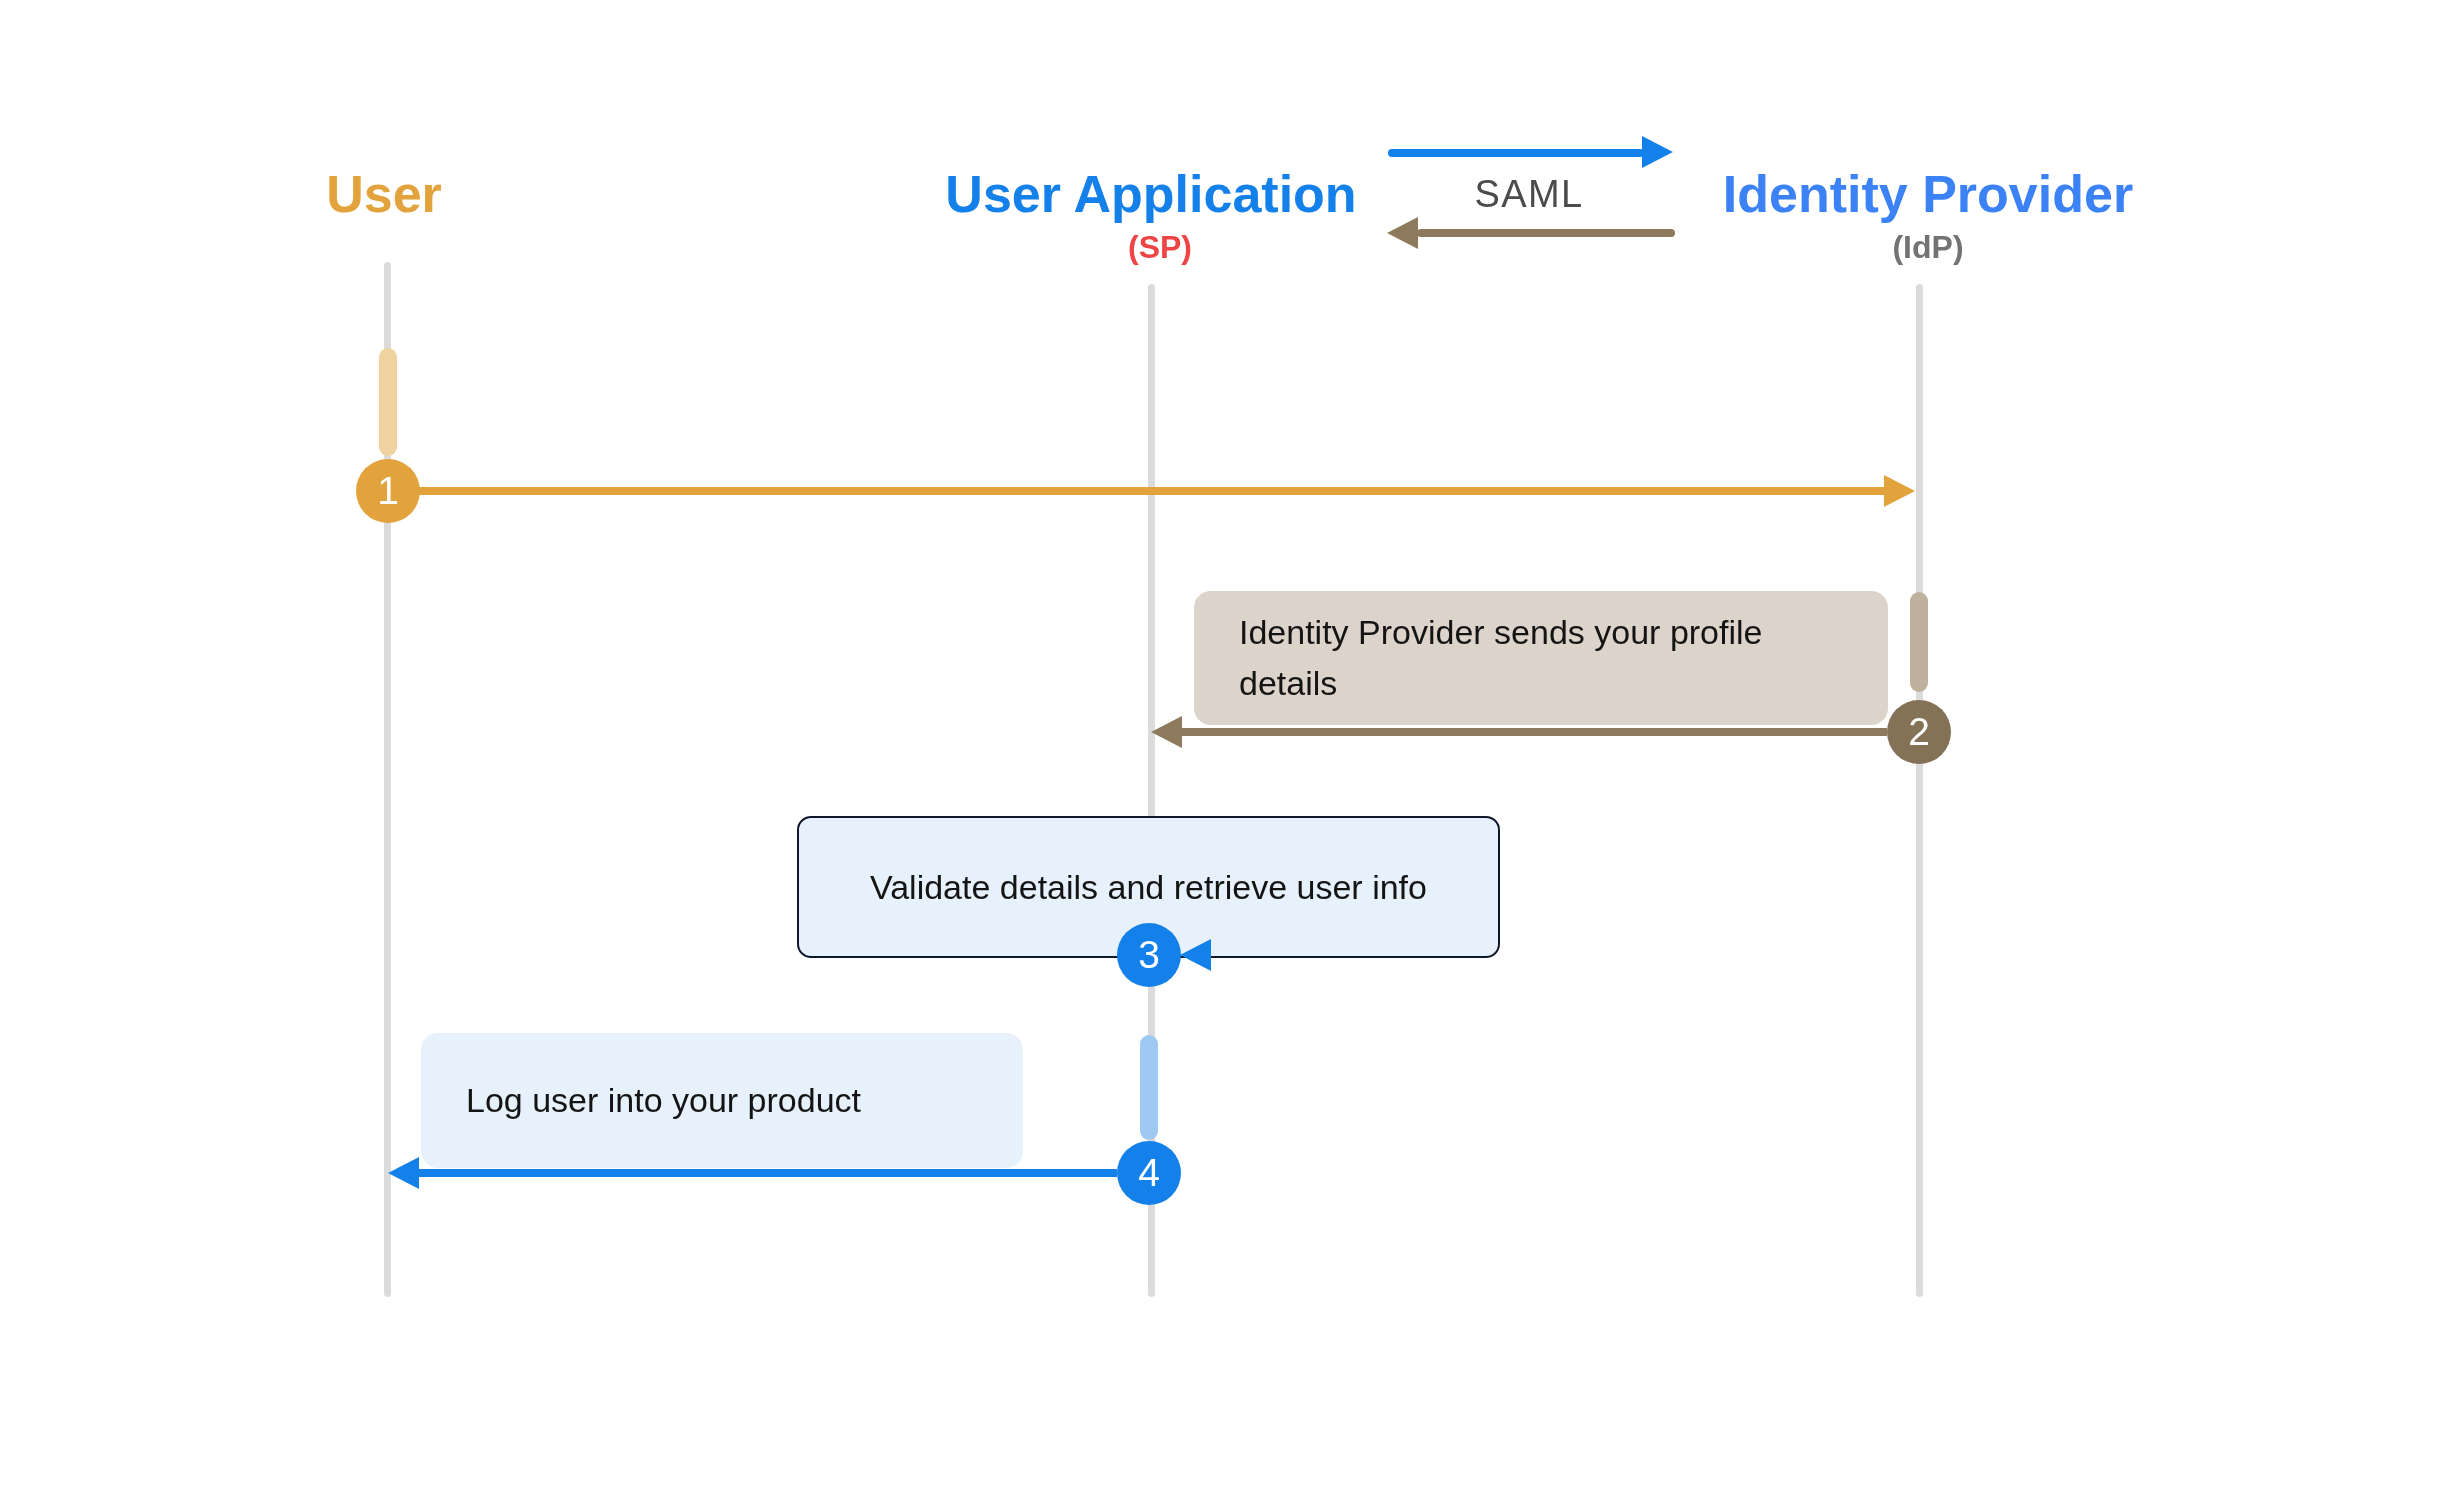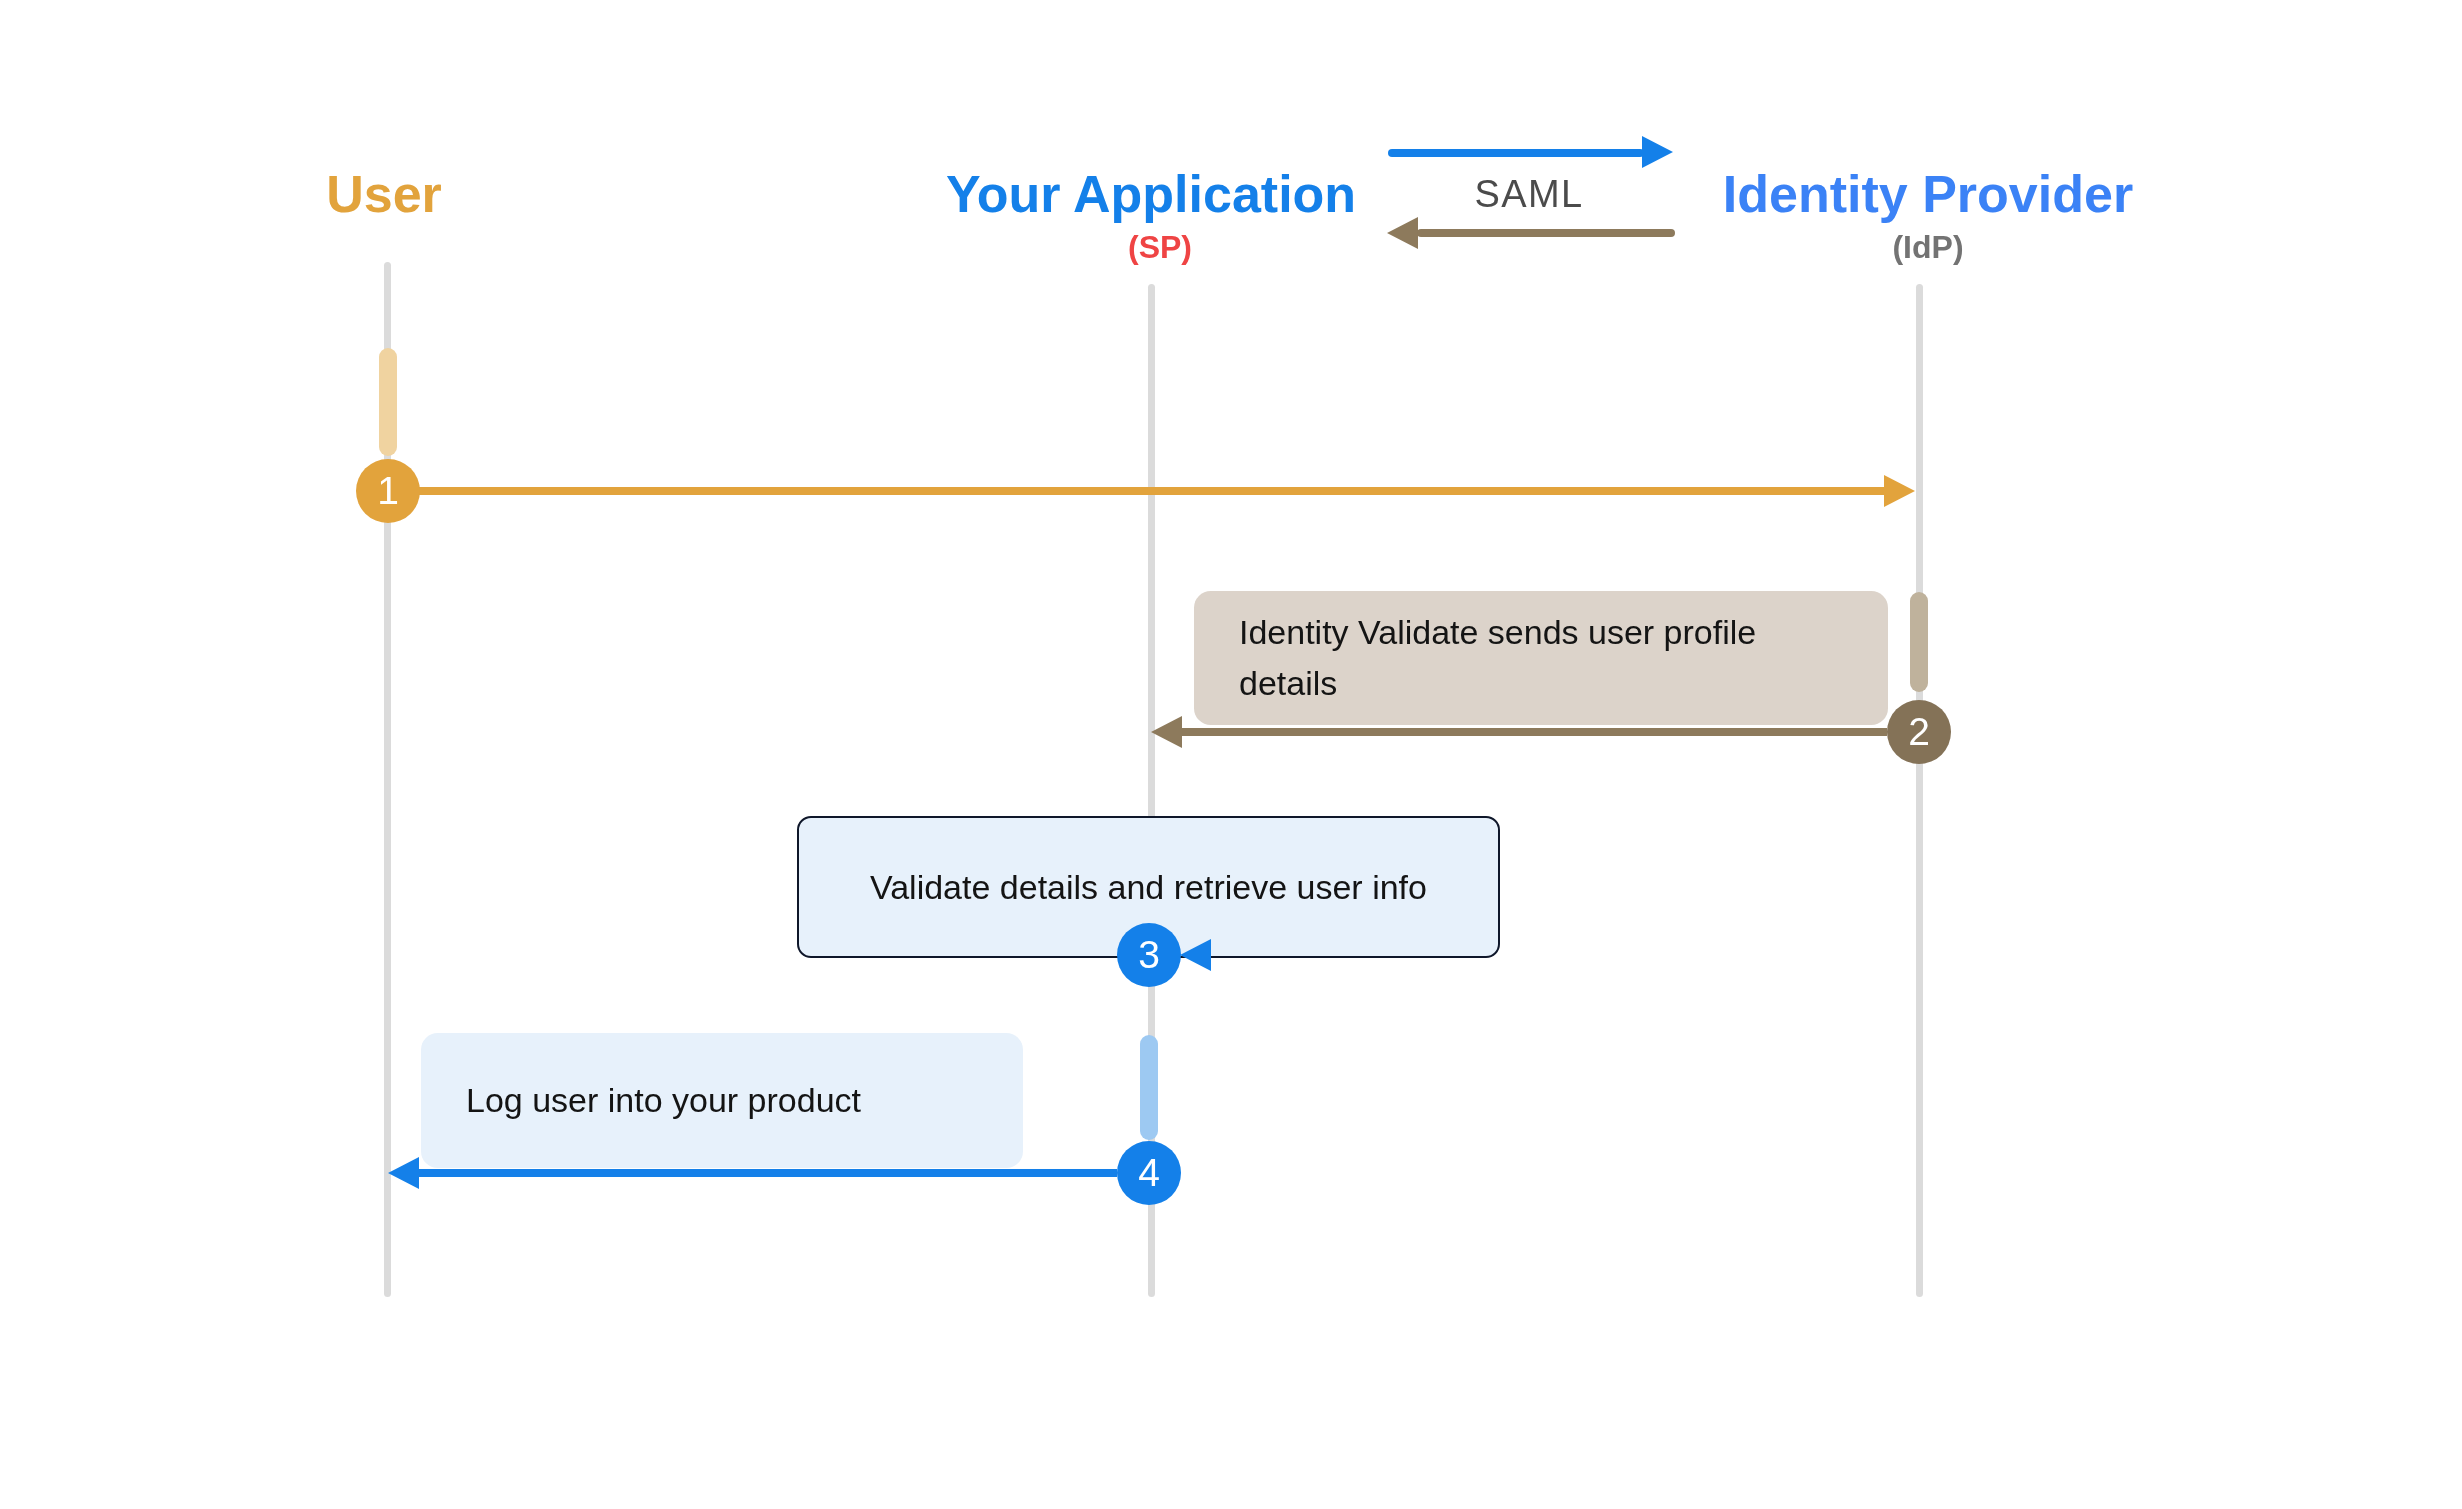--- a/index.html
+++ b/index.html
@@ -90,21 +90,21 @@
   .badge-2{left:1887px;top:700px;background:#847257;}
   .badge-3{left:1117px;top:923px;background:#1480E9;}
   .badge-4{left:1117px;top:1141px;background:#1480E9;}
 </style>
 </head>
 <body>
 
 <div id="canvas">
 
   <div class="hdr hdr-user">User</div>
-  <div class="hdr hdr-app">Your Application</div>
+  <div class="hdr hdr-app">User Application</div>
   <div class="sub sub-app">(SP)</div>
   <div class="hdr hdr-idp">Identity Provider</div>
   <div class="sub sub-idp">(IdP)</div>
 
   <div class="leg-line leg-line-req"></div>
   <div class="head head-req"></div>
   <div class="leg-text">SAML</div>
   <div class="head head-res"></div>
   <div class="leg-line leg-line-res"></div>
 
@@ -114,21 +114,21 @@
 
   <div class="activation act-1"></div>
   <div class="msgline line-1"></div>
   <div class="mh mh-1"></div>
   <div class="badge badge-1">
     <span>1</span>
   </div>
 
   <div class="activation act-2"></div>
   <div class="msgbox box-2">
-    <span>Identity Validate sends user profile details</span>
+    <span>Identity Provider sends your profile details</span>
   </div>
   <div class="msgline line-2"></div>
   <div class="mh mh-2"></div>
   <div class="badge badge-2">
     <span>2</span>
   </div>
 
   <div class="msgbox box-3">
     <span>Validate details and retrieve user info</span>
   </div>

